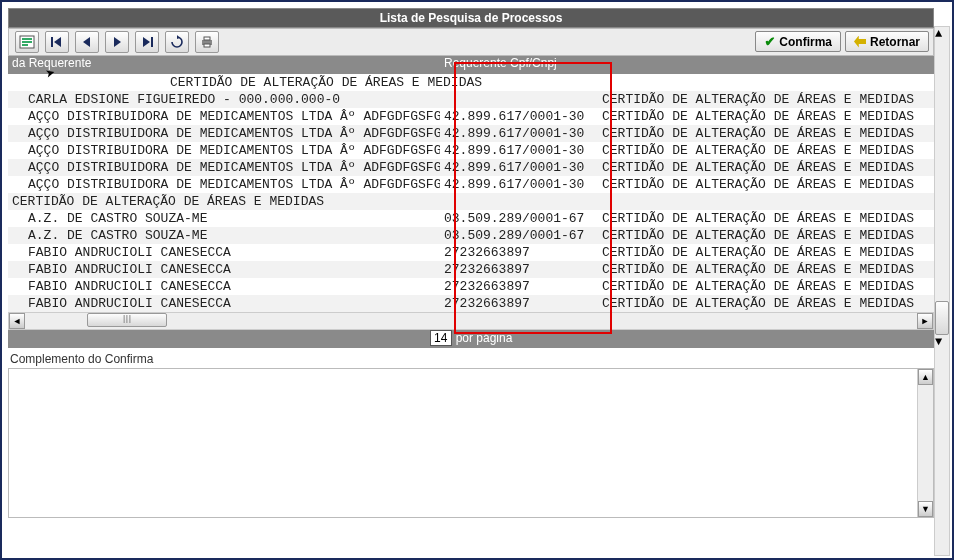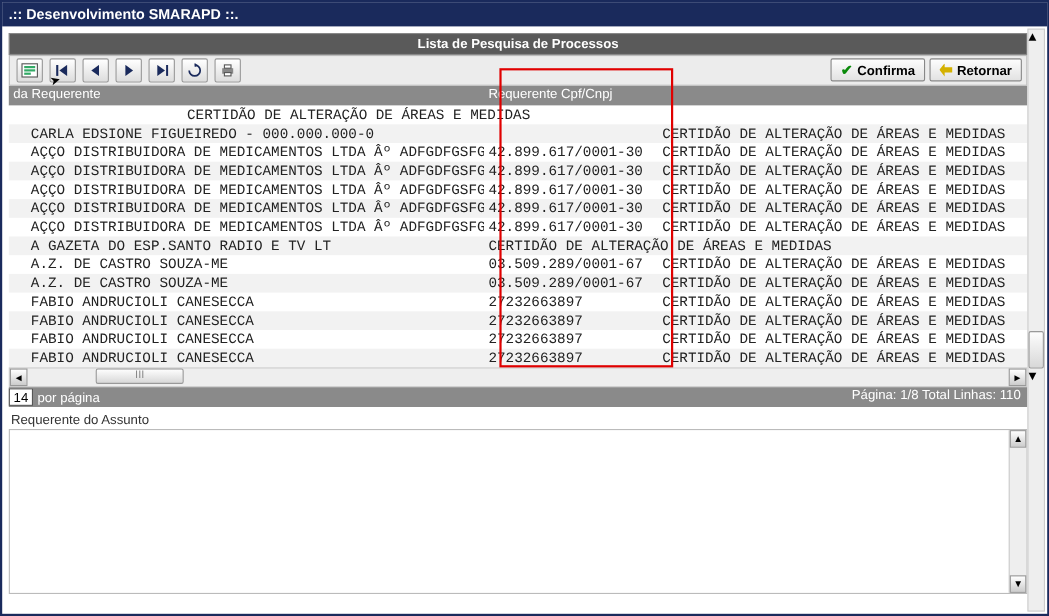--- a/index.html
+++ b/index.html
@@ -153,20 +153,22 @@
     color: #888;
     font-family: Arial;
   }
   .status-row {
     background: #8a8a8a;
     color: #fff;
     font-family: Arial, sans-serif;
     font-size: 12px;
     display: flex;
     height: 18px;
+    align-items: center;
+    flex-direction: column;
   }
   .status-left {
     display: flex; align-items: center; gap: 4px; padding-left: 0;
   }
   .status-left .count-box {
     background: #fff; color: #000;
     width: 22px; height: 16px;
     font-size: 12px;
     text-align: center;
     border: 1px solid #555;
@@ -225,23 +227,20 @@
     color: #000;
     pointer-events: none;
     transform: rotate(-15deg);
   }
 </style>
 </head>
 <body>
 
 <div class="outer-frame">
 
-  <div class="titlebar">
-    <span>.:: Desenvolvimento SMARAPD ::.</span>
-  </div>
 
   <div class="content-area">
 
     <div class="panel-title">
       <span>Lista de Pesquisa de Processos</span>
     </div>
 
     <div class="toolbar-row">
       <div class="nav-buttons">
         <span class="tool-btn">
@@ -337,21 +336,20 @@
           <div class="cell-req">AÇÇO DISTRIBUIDORA DE MEDICAMENTOS LTDA Âº ADFGDFGSFGFASG..</div>
           <div class="cell-cpf">42.899.617/0001-30</div>
           <div class="cell-ass">CERTIDÃO DE ALTERAÇÃO DE ÁREAS E MEDIDAS</div>
         </div>
         <div class="data-row">
           <div class="cell-req">AÇÇO DISTRIBUIDORA DE MEDICAMENTOS LTDA Âº ADFGDFGSFGFASG..</div>
           <div class="cell-cpf">42.899.617/0001-30</div>
           <div class="cell-ass">CERTIDÃO DE ALTERAÇÃO DE ÁREAS E MEDIDAS</div>
         </div>
         <div class="data-row">
-          <div class="cell-req">A GAZETA DO ESP.SANTO RADIO E TV LT</div>
           <div class="cell-ass">CERTIDÃO DE ALTERAÇÃO DE ÁREAS E MEDIDAS</div>
         </div>
         <div class="data-row">
           <div class="cell-req">A.Z. DE CASTRO SOUZA-ME</div>
           <div class="cell-cpf">03.509.289/0001-67</div>
           <div class="cell-ass">CERTIDÃO DE ALTERAÇÃO DE ÁREAS E MEDIDAS</div>
         </div>
         <div class="data-row">
           <div class="cell-req">A.Z. DE CASTRO SOUZA-ME</div>
           <div class="cell-cpf">03.509.289/0001-67</div>
@@ -388,21 +386,21 @@
     </div>
 
     <div class="status-row">
       <div class="status-left">
         <input class="count-box" value="14" style="">
         <span>por página</span>
       </div>
       <div class="status-right">Página: 1/8 Total Linhas: 110</div>
     </div>
 
-    <div class="complement-label">Requerente do Assunto</div>
+    <div class="complement-label">Complemento do Confirma</div>
     <div class="complement-box">
       <div class="vscroll">
         <div class="arrow">▲</div>
         <div class="vtrack"></div>
         <div class="arrow">▼</div>
       </div>
     </div>
 
   </div>
 

